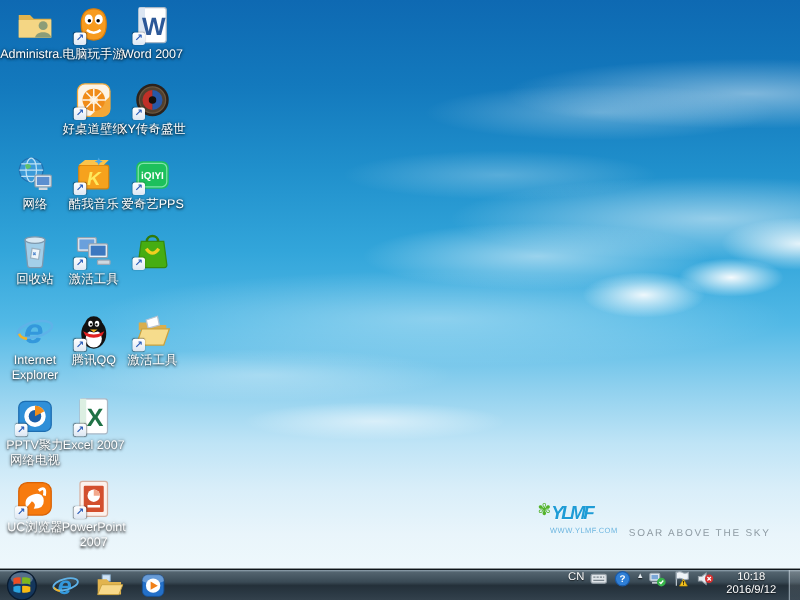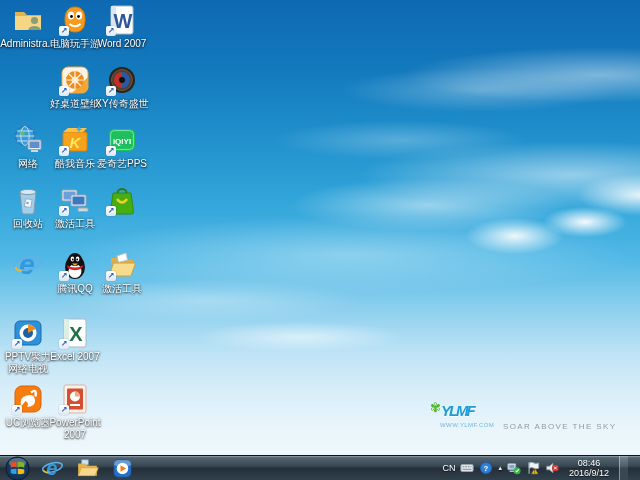--- a/index.html
+++ b/index.html
@@ -33,21 +33,21 @@
   .wm-site{font-size:6px;color:#6db6e0;letter-spacing:.4px;margin-left:10px;line-height:6px}
   .wm-tag{position:absolute;left:73px;top:22px;font-size:8px;font-weight:normal;color:#8e9ba3;letter-spacing:1.4px;white-space:nowrap}
 
   
   #taskbar{position:relative;width:640px;height:25px;display:flex;align-items:center;
     background:linear-gradient(180deg,#93a5b1 0%,#53646f 7%,#3a4a55 40%,#243039 52%,#2b3944 78%,#33414c 100%);
     border-top:1px solid #0d1419;box-sizing:border-box}
   #start-orb{width:25px;height:25px;margin-left:5px;display:flex;align-items:center;justify-content:center;cursor:pointer}
   .tb-ic{width:26px;height:25px;margin-left:9px;display:flex;align-items:center;justify-content:center;cursor:pointer}
   .tb-ic svg{width:23px;height:23px}
-  #tray{margin-left:auto;display:flex;align-items:center;gap:5px;height:100%;padding-right:12px}
+  #tray{margin-left:auto;display:flex;align-items:flex-start;gap:5px;height:100%;padding-right:0}
   .tr-txt{color:#fff;font-size:9px;text-shadow:0 1px 1px rgba(0,0,0,.7);cursor:pointer}
   .tr-ic{display:flex;align-items:center;cursor:pointer}
   .tr-ic svg{width:14px;height:14px;display:block}
   .tr-arrow{color:#e6edf2;font-size:7px;cursor:pointer;text-shadow:0 1px 1px rgba(0,0,0,.7)}
   #clock{text-align:center;color:#fff;font-size:9px;line-height:10px;padding:0 5px;text-shadow:0 1px 1px rgba(0,0,0,.7);cursor:pointer}
   #showdesk{width:8px;align-self:stretch;border-left:1px solid rgba(200,215,225,.55);background:linear-gradient(180deg,rgba(255,255,255,.18),rgba(255,255,255,.04));cursor:pointer}
 </style>
 </head>
 <body>
 
@@ -183,20 +183,21 @@
   </div>
 
   <div class="dcell" style="left:5px;top:249px">
     <div class="ico">
       <svg viewBox="0 0 32 32">
           <text x="15" y="25" font-size="28" font-style="italic" font-weight="bold" fill="#3398dc" text-anchor="middle">e</text>
           <ellipse cx="16" cy="14.5" rx="14" ry="6" fill="none" stroke="#5fb2e8" stroke-width="2" transform="rotate(-14 16 14.5)"></ellipse>
           <path d="M3.2 18 q1.5 3.5 6.5 4" stroke="#f0b429" stroke-width="2" fill="none"></path>
         </svg>
     </div>
+    <div class="lbl">Internet Explorer</div>
   </div>
   <div class="dcell" style="left:52px;top:249px">
     <div class="ico sc">
       <svg viewBox="0 0 32 32">
           <ellipse cx="16" cy="18" rx="10" ry="12" fill="#121212"></ellipse>
           <ellipse cx="16" cy="22" rx="6.5" ry="7" fill="#fff"></ellipse>
           <ellipse cx="16" cy="10.5" rx="7" ry="6.5" fill="#121212"></ellipse>
           <ellipse cx="13.4" cy="10" rx="1.8" ry="2.4" fill="#fff"></ellipse>
           <ellipse cx="18.6" cy="10" rx="1.8" ry="2.4" fill="#fff"></ellipse>
           <circle cx="13.8" cy="10.5" r=".9"></circle>
@@ -337,18 +338,18 @@
         </svg>
     </span>
     <span class="tr-ic">
       <svg viewBox="0 0 16 16">
           <path d="M2 6 h3 l4-3.2 v10.4 L5 10 H2z" fill="#e8edf2" stroke="#98a2aa"></path>
           <circle cx="11.8" cy="8" r="3.8" fill="#d63030"></circle>
           <path d="M10.2 6.4 l3.2 3.2 M13.4 6.4 l-3.2 3.2" stroke="#fff" stroke-width="1.1"></path>
         </svg>
     </span>
     <div id="clock">
-      <div>08:46</div>
+      <div>10:18</div>
       <div>2016/9/12</div>
     </div>
     <div id="showdesk"></div>
   </div>
 </div>
 
 </body></html>

